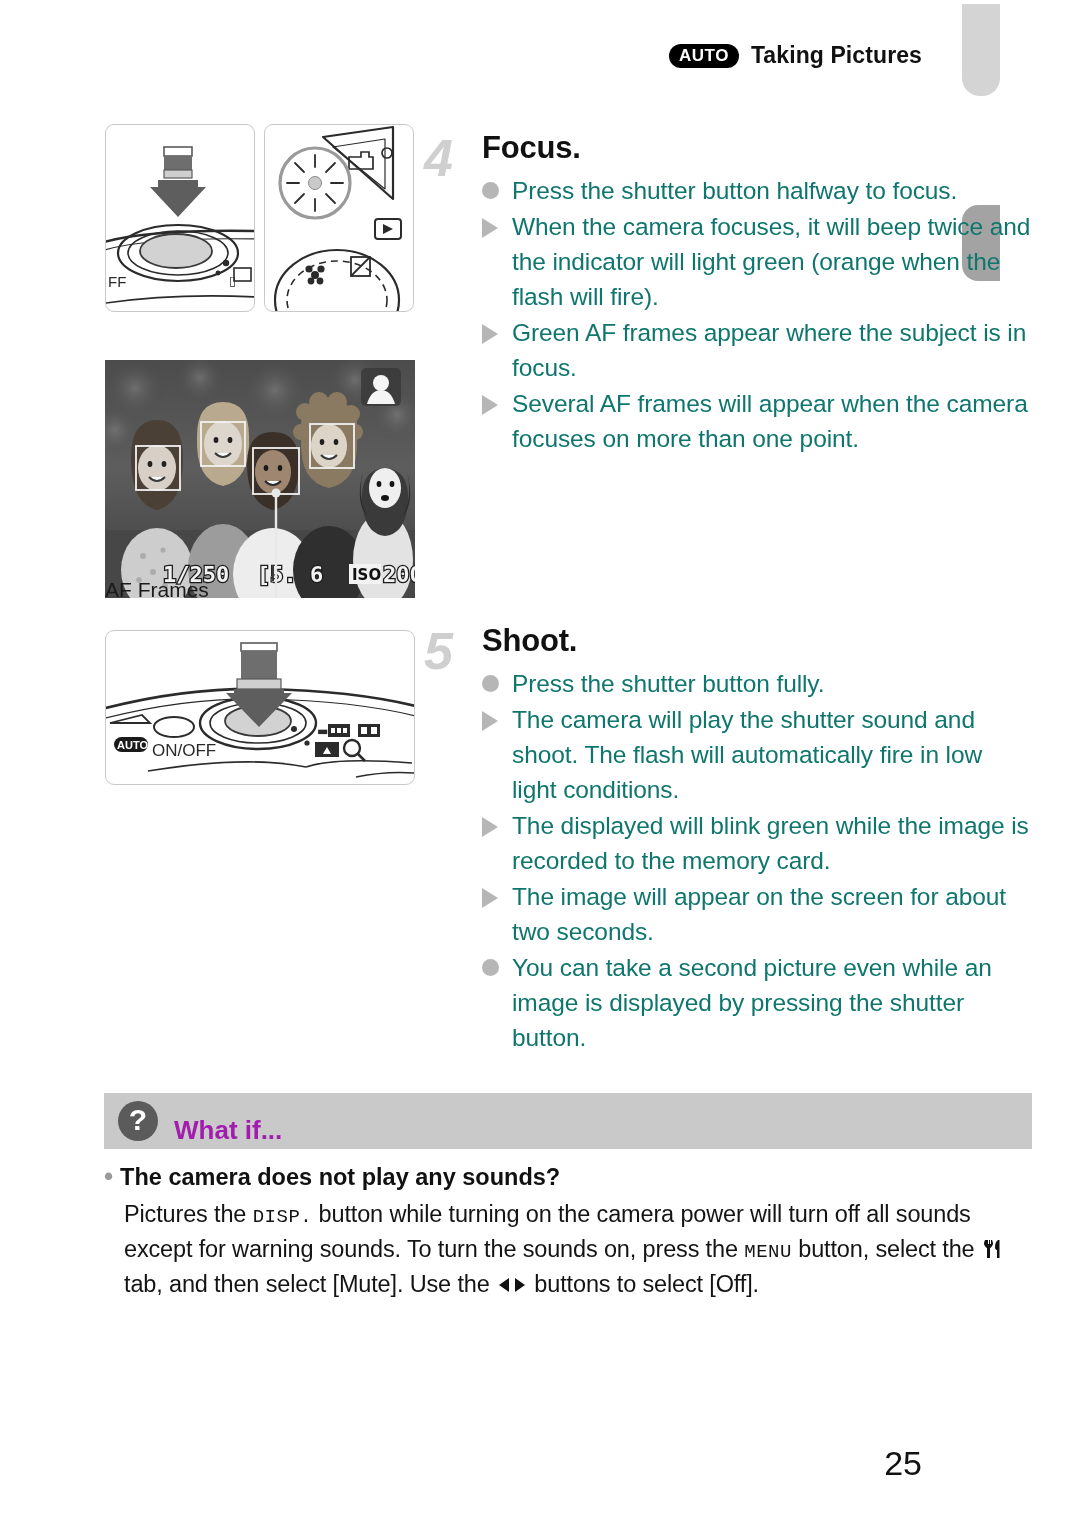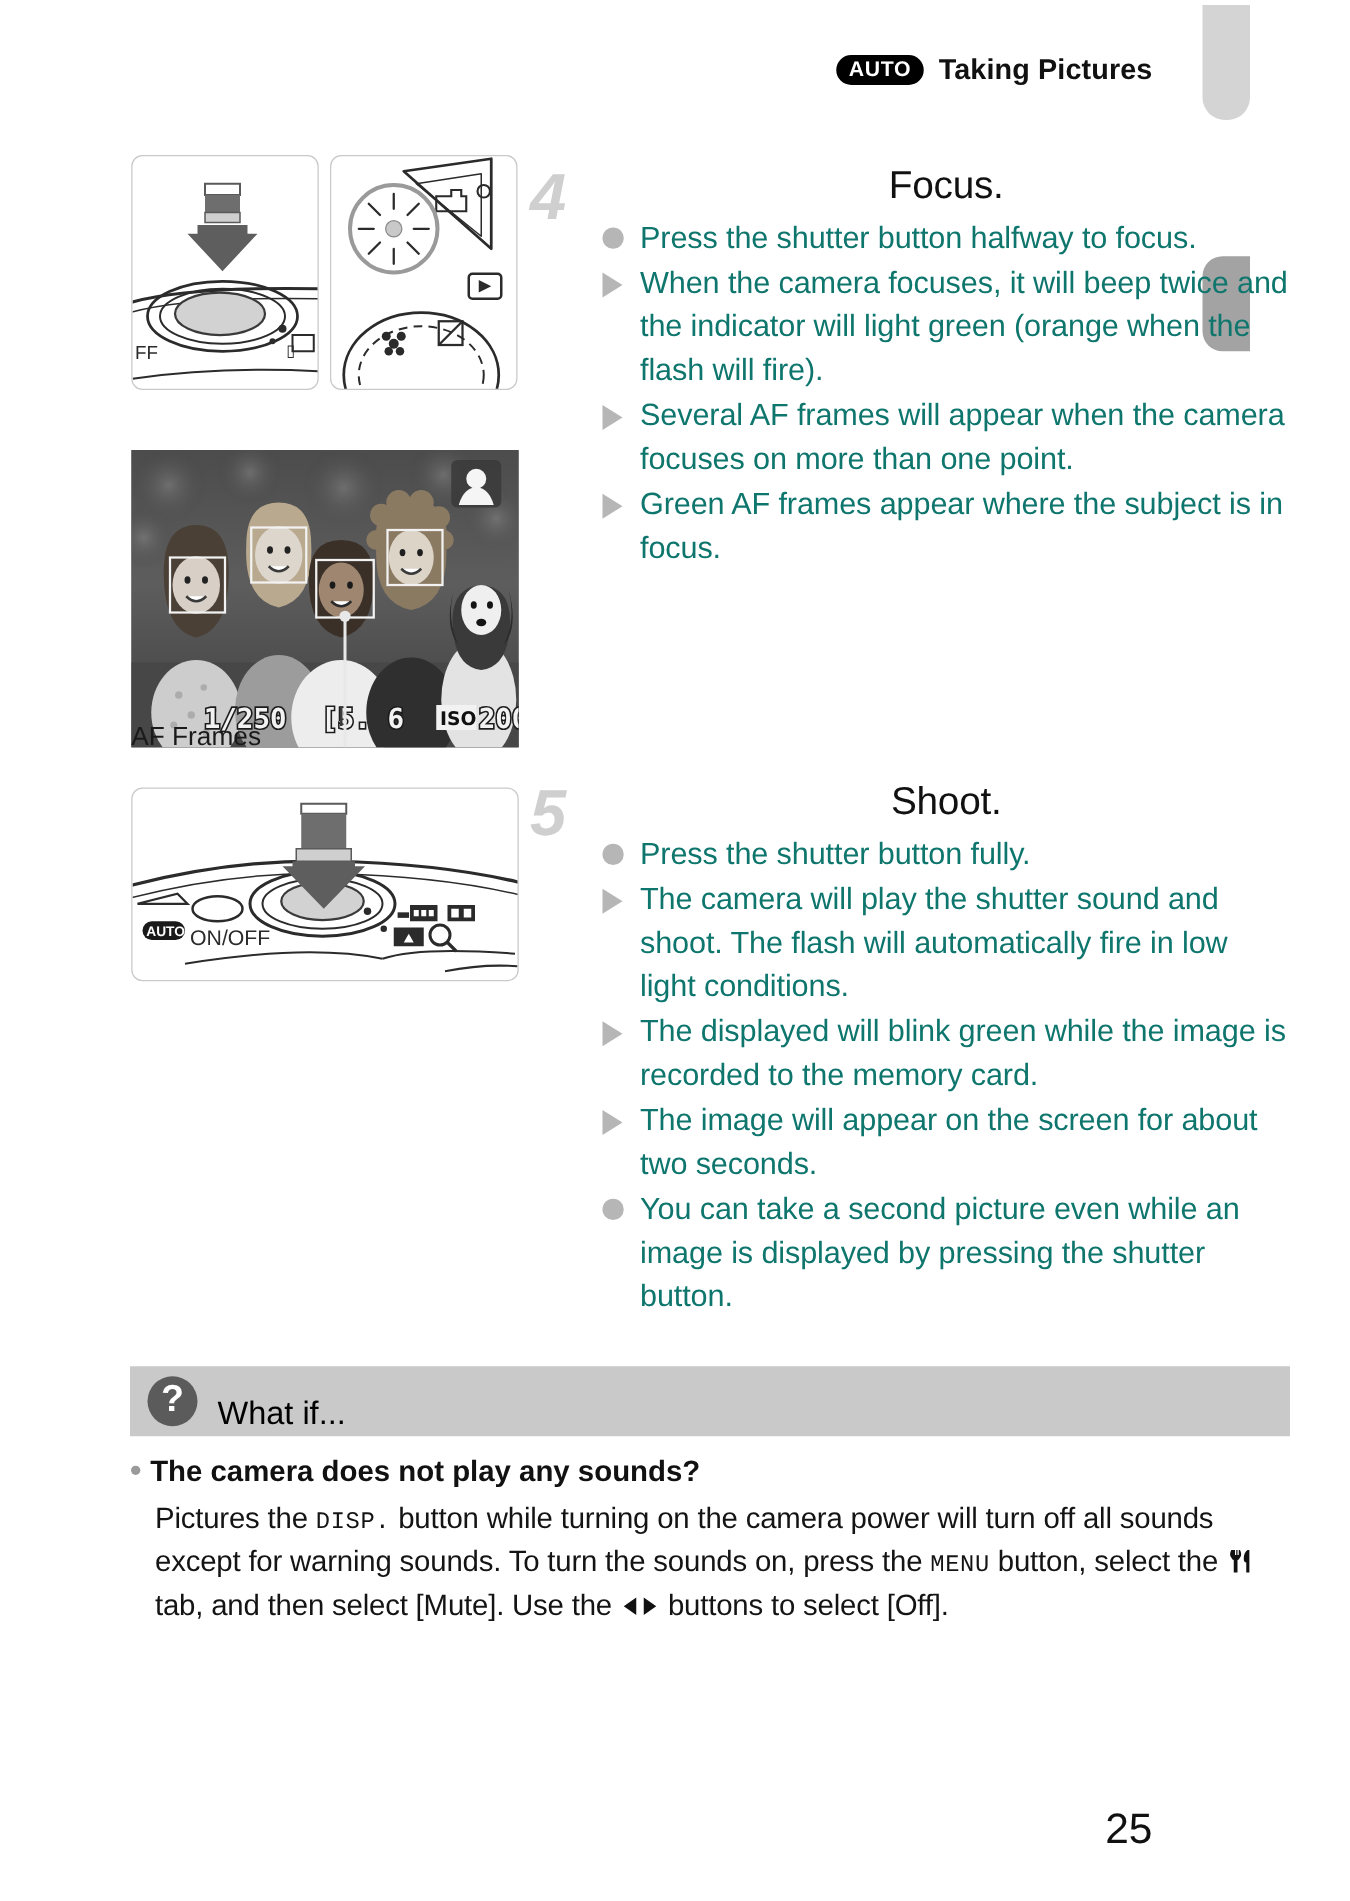--- a/index.html
+++ b/index.html
@@ -42,22 +42,22 @@
 
   
   .step { position: absolute; }
   .step-num {
     position: absolute; left: 0; top: 0;
     font-size: 52px; font-weight: bold; color: #cfcfcf;
     line-height: 1; font-style: italic;
     font-family: "Liberation Sans", sans-serif;
   }
   .step-title {
-    font-size: 31px; font-weight: normal; color: #111;
-    margin-left: 58px; line-height: 1.05; letter-spacing: -0.2px; text-align: center;
+    font-size: 31px; font-weight: bold; color: #111;
+    margin-left: 58px; line-height: 1.05; letter-spacing: -0.2px;
   }
   .bullets { margin-left: 58px; margin-top: 8px; }
   .bullet { display: flex; align-items: flex-start; margin-bottom: 1px; }
   .marker { flex: 0 0 30px; padding-top: 9px; display: flex; justify-content: flex-start; }
   .dot { width: 17px; height: 17px; border-radius: 50%; background: #b6b6b6; display: block; }
   .tri {
     width: 0; height: 0; display: block;
     border-top: 10px solid transparent;
     border-bottom: 10px solid transparent;
     border-left: 16px solid #b6b6b6;
@@ -81,21 +81,21 @@
   .whatif-bar {
     position: absolute; left: 104px; top: 1093px; width: 928px; height: 56px;
     background: #c9c9c9; display: flex; align-items: center; padding-left: 14px;
   }
   .qmark {
     width: 40px; height: 40px; border-radius: 50%; background: #5b5b5b;
     color: #fff; font-size: 30px; font-weight: bold;
     display: flex; align-items: center; justify-content: center;
     line-height: 1; padding-bottom: 3px;
   }
-  .whatif-title { font-size: 26px; font-weight: normal; margin-left: 16px; color: #000000; margin-top: 18px; }
+  .whatif-title { font-size: 26px; font-weight: bold; margin-left: 16px; color: #a21caf; margin-top: 18px; }
   .qa { position: absolute; left: 104px; top: 1163px; width: 930px; }
   .qa-q { font-size: 23.5px; font-weight: bold; color: #111; display: flex; align-items: baseline; }
   .qa-q .qdot { color: #9a9a9a; font-size: 26px; margin-right: 7px; line-height: 1; }
   .qa-a {
     font-size: 23.5px; line-height: 32px; color: #141414;
     margin-top: 7px; margin-left: 20px; letter-spacing: -0.15px;
   }
   .cam-font { font-family: Liberation Mono, monospace; font-size: 19px; letter-spacing: 0.5px; margin-top: 16px; }
 
   .pagenum {
@@ -384,27 +384,27 @@
       <div class="bullet">
         <span class="marker">
             <span class="tri"></span>
           </span>
         <span class="btext">When the camera focuses, it will beep twice and the indicator will light green (orange when the flash will fire).</span>
       </div>
       <div class="bullet">
         <span class="marker">
             <span class="tri"></span>
           </span>
+        <span class="btext">Green AF frames appear where the subject is in focus.</span>
+      </div>
+      <div class="bullet">
+        <span class="marker">
+            <span class="tri"></span>
+          </span>
         <span class="btext">Several AF frames will appear when the camera focuses on more than one point.</span>
-      </div>
-      <div class="bullet">
-        <span class="marker">
-            <span class="tri"></span>
-          </span>
-        <span class="btext">Green AF frames appear where the subject is in focus.</span>
       </div>
     </div>
   </div>
 
   <div class="step" style="left:424px; top:625px; width:608px;">
     <div class="step-num">5</div>
     <div class="step-title">Shoot.</div>
     <div class="bullets">
       <div class="bullet">
         <span class="marker">

